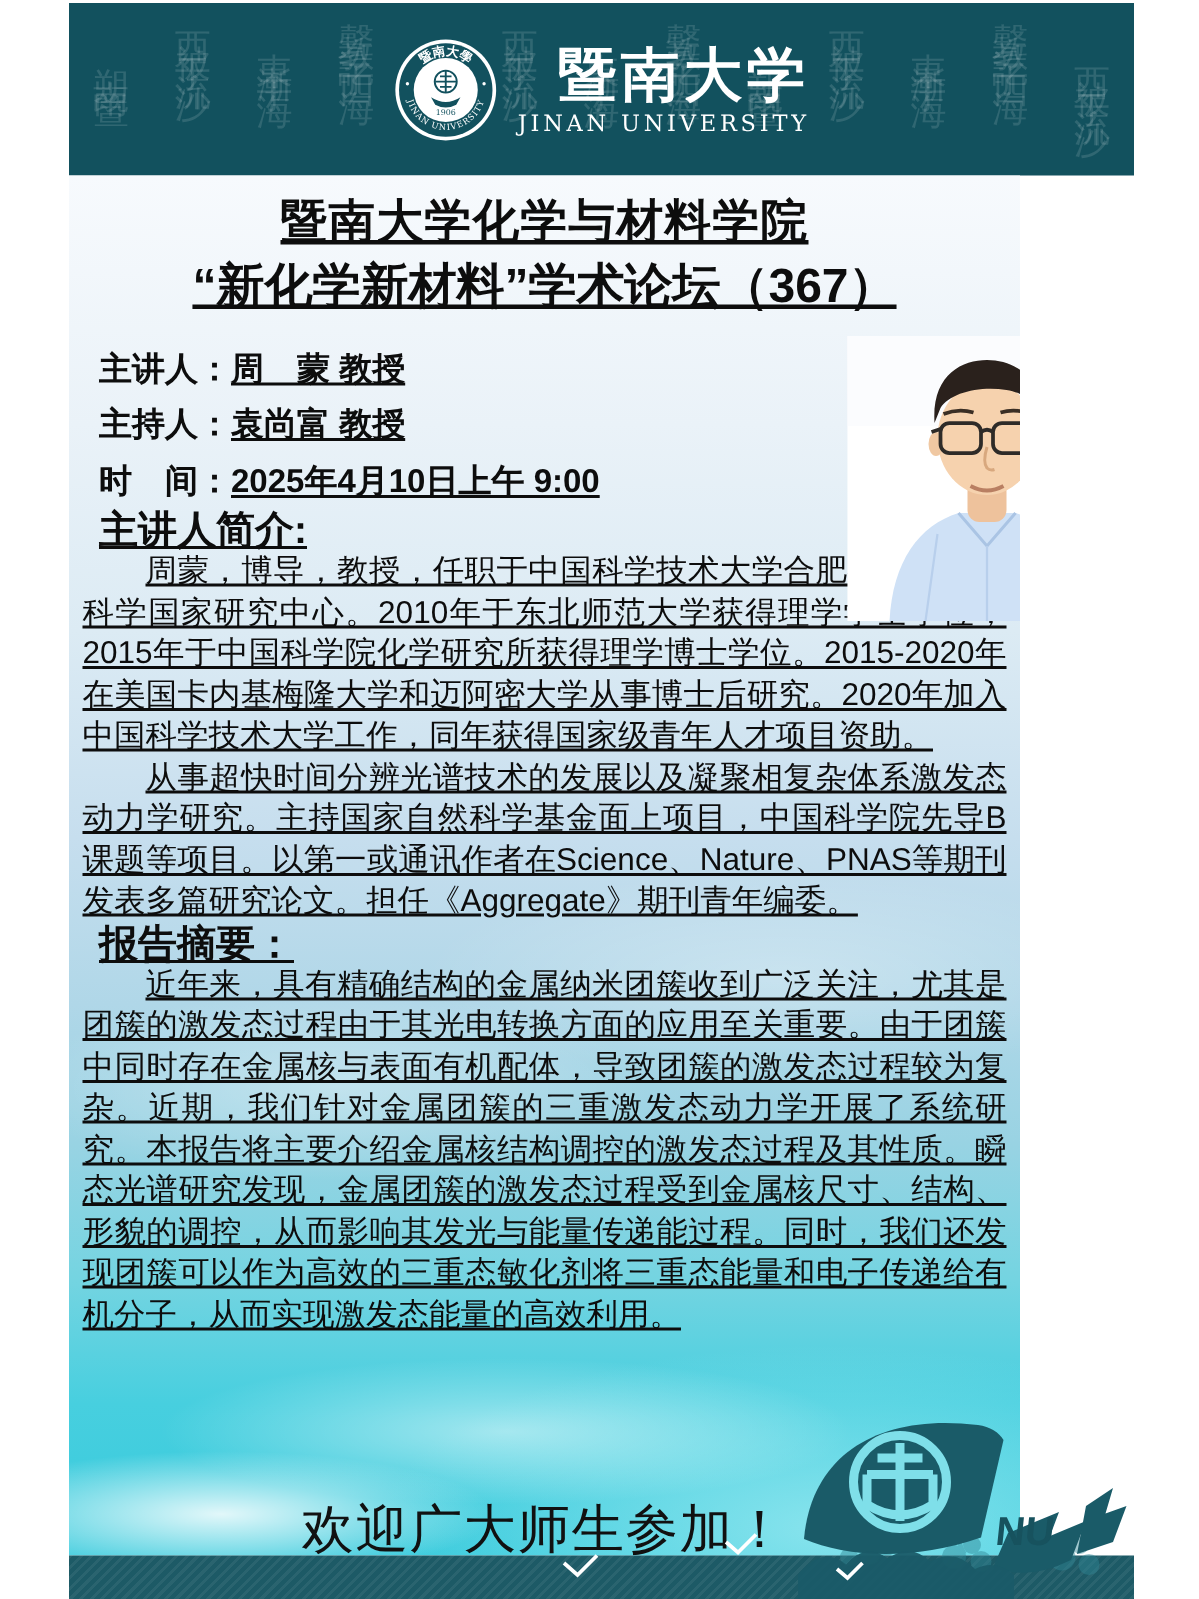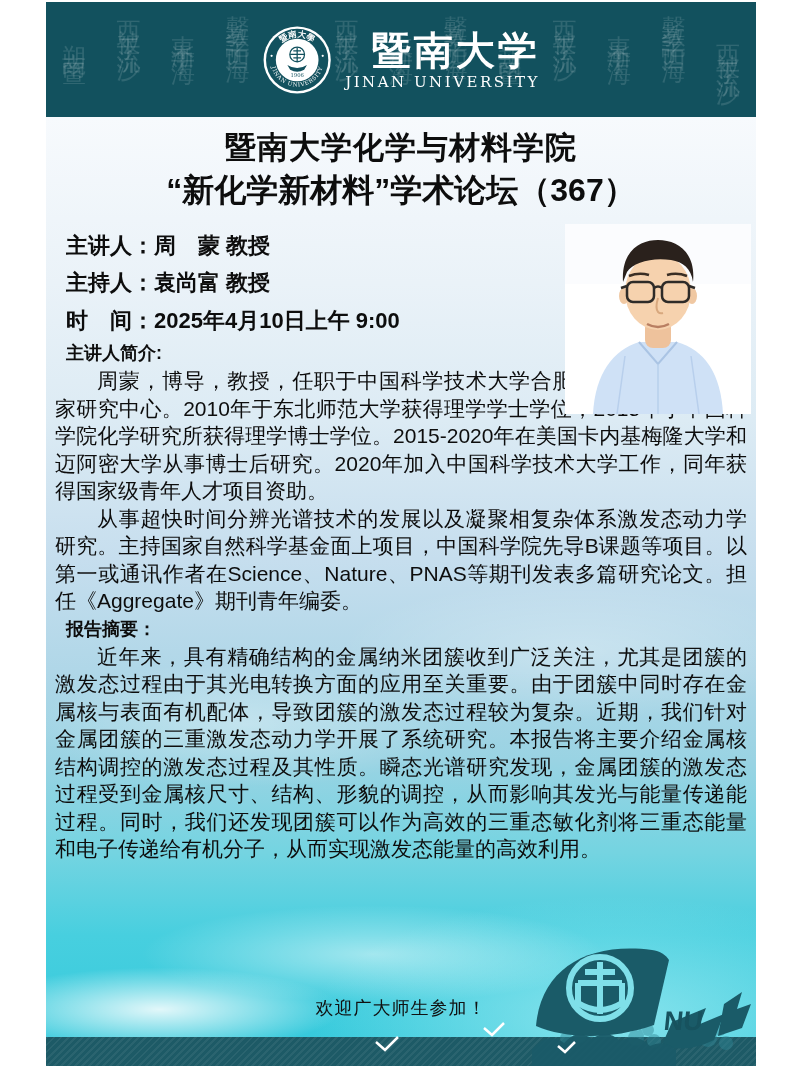--- a/index.html
+++ b/index.html
@@ -23,42 +23,42 @@
   .lockup{position:absolute;left:50%;top:50%;transform:translate(-50%,-50%);
           display:flex;align-items:center;gap:13px;}
   .seal{flex:0 0 auto;}
   .uni-names{display:flex;flex-direction:column;align-items:flex-end;}
   .uni-cn{color:#ffffff;font-family:"DejaVu Serif",serif;font-weight:bold;
           font-size:39px;line-height:44px;letter-spacing:3px;white-space:nowrap;}
   .uni-en{color:#ffffff;font-family:"DejaVu Serif",serif;font-size:15px;
           letter-spacing:2.5px;margin-top:1px;white-space:nowrap;}
 
   
-  .bg{position:absolute;left:0;top:117px;width:710px;height:920px;overflow:hidden;
+  .bg{position:absolute;left:0;top:117px;width:634px;height:920px;overflow:hidden;
       background:
         radial-gradient(ellipse 260px 60px at 16% 97%, rgba(255,255,255,0.85), rgba(255,255,255,0) 70%),
         radial-gradient(ellipse 330px 70px at 46% 91%, rgba(255,255,255,0.5), rgba(255,255,255,0) 70%),
         radial-gradient(ellipse 420px 170px at 80% 98%, rgba(150,232,240,0.85), rgba(150,232,240,0) 72%),
         radial-gradient(ellipse 300px 90px at 28% 66%, rgba(255,255,255,0.35), rgba(255,255,255,0) 70%),
         radial-gradient(ellipse 340px 100px at 75% 58%, rgba(255,255,255,0.28), rgba(255,255,255,0) 70%),
         linear-gradient(180deg,#f7fafd 0%,#eaf2f8 18%,#dcebf4 33%,#c6deee 48%,
                         #b0d7e8 60%,#99d3e3 70%,#74d4e1 80%,#47cfdf 89%,#37cadc 100%);
-      color:#0d0d0d;}
+      color:#0d0d0d;text-decoration:underline;}
   .title1{margin:13px 6px 0;text-align:center;font-size:31px;line-height:36px;
           font-weight:bold;letter-spacing:1px;}
   .title2{margin:5px 6px 10px;text-align:center;font-size:32px;line-height:38px;
           font-weight:bold;}
   .info{margin:18px 0 0 20px;}
   .info-row{font-size:22px;line-height:37.4px;font-weight:bold;white-space:nowrap;}
   .info-label{display:inline-block;min-width:88px;}
-  .sec-h{margin:0 0 0 20px;font-size:18px;line-height:28px;font-weight:bold;}
+  .sec-h{margin:0 0 0 20px;font-size:26px;line-height:28px;font-weight:bold;}
   .para{margin:0 9px;font-size:21px;line-height:27.5px;text-align:justify;
         text-indent:2em;font-weight:400;letter-spacing:0;}
   .welcome{position:absolute;left:0;top:879px;width:100%;text-align:center;
-           font-family:"DejaVu Serif","Liberation Serif",serif;font-size:18px;
+           font-family:"DejaVu Serif","Liberation Serif",serif;font-size:35px;
            color:#111;letter-spacing:1px;}
 
   
   .photo{position:absolute;left:519px;top:107px;width:186px;height:190px;
          background:#ffffff;overflow:hidden;}
 
   
   .band{position:absolute;left:0;bottom:0;width:710px;height:29px;background:#1d5a66;
         background-image:repeating-linear-gradient(135deg,rgba(255,255,255,0.06) 0 2px,rgba(0,0,0,0) 2px 5px);}
   .boat{position:absolute;right:0;bottom:0;width:420px;height:140px;z-index:3;}

